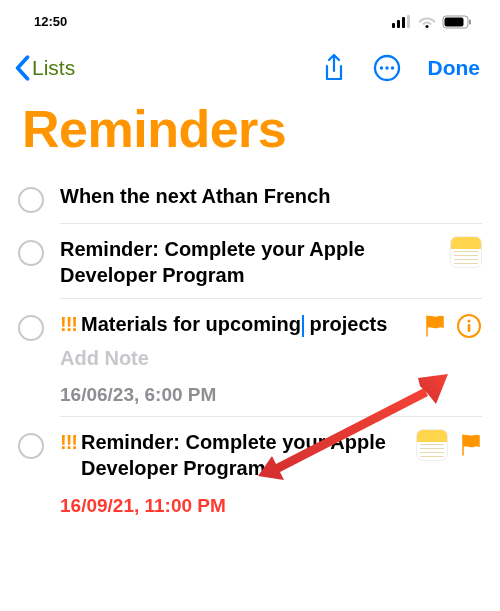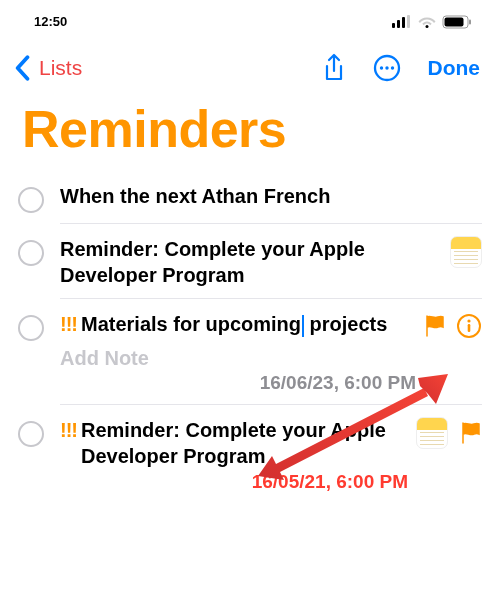--- a/index.html
+++ b/index.html
@@ -31,24 +31,24 @@
     }
     .nav-bar {
       display: flex;
       justify-content: space-between;
       align-items: center;
       padding: 16px 20px 12px 12px;
     }
     .nav-back {
       display: flex;
       align-items: center;
-      color: #ef4444;
+      color: #4d7c0f;
       font-size: 21px;
       font-weight: 400;
-      gap: 7px;
+      gap: 0px;
     }
     .nav-actions {
       display: flex;
       align-items: center;
       gap: 26px;
     }
     .nav-actions .done {
       color: #007AFF;
       font-size: 21px;
       font-weight: 700;
@@ -111,22 +111,21 @@
     .add-note {
       font-size: 20px;
       font-weight: 600;
       color: #C7C7CC;
       margin-top: 10px;
     }
     .reminder-date {
       font-size: 19px;
       font-weight: 600;
       color: #8E8E93;
-      margin-top: 2px;
-      text-align: right;
+      margin-top: 14px;
     }
     .reminder-date.overdue {
       color: #FF3B30;
     }
     .reminder-right {
       display: flex;
       align-items: center;
       gap: 10px;
       margin-left: 8px;
       flex-shrink: 0;
@@ -272,21 +271,21 @@
   </div>
   <div class="divider"></div>
 
   <div class="reminder-item">
     <div class="reminder-checkbox"></div>
     <div class="reminder-content">
       <div class="reminder-title">
         <span class="priority">!!!</span>
         <span class="reminder-title-text">Reminder: Complete your Apple Developer Program</span>
       </div>
-      <div class="reminder-date overdue">16/05/21, 6:00 PM</div>
+      <div class="reminder-date overdue">16/09/21, 11:00 PM</div>
     </div>
     <div class="reminder-right" style="flex-direction:column; align-items:flex-end; gap:10px;">
       <div style="display:flex; gap:12px; align-items:center;">
         <div class="notes-icon"></div>
         <svg class="flag-icon" width="22" height="24" viewBox="0 0 22 24">
             <path d="M3 2 L3 22 M3 3 C7 1 10 5 14 3 C17 2 19 3 19 3 L19 13 C19 13 17 12 14 13 C10 15 7 11 3 13 Z" fill="#FF9500" stroke="#FF9500" stroke-width="1.5" stroke-linecap="round"></path>
           </svg>
       </div>
     </div>
   </div>

